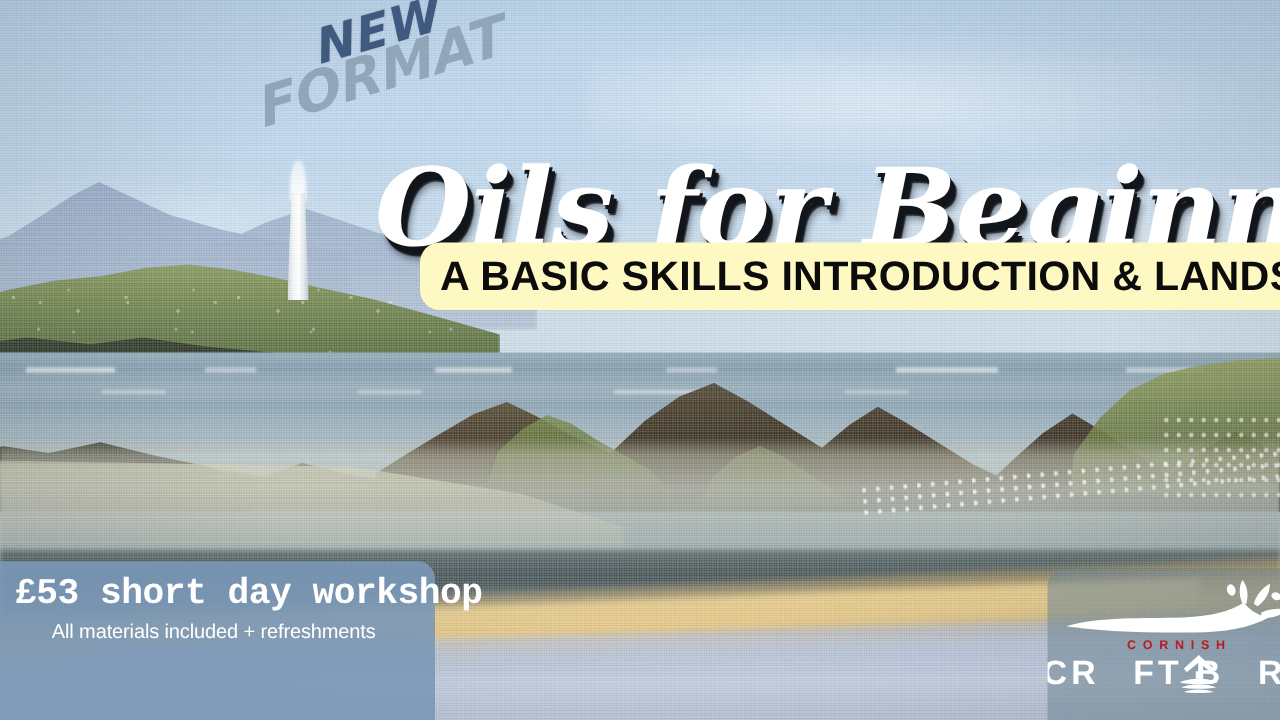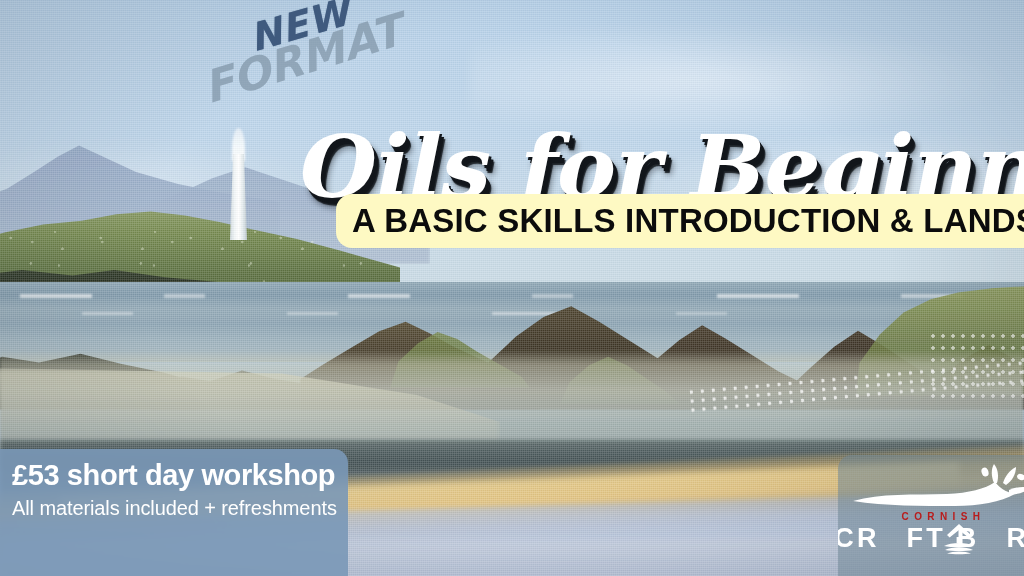--- a/index.html
+++ b/index.html
@@ -416,39 +416,39 @@
     left: -20px; top: 449px;
     width: 368px; height: 140px;
     background: rgba(122,152,183,.90);
     border-radius: 0 14px 14px 0;
     padding: 11px 18px 0 32px;
     text-align: center;
     color: #ffffff;
     backdrop-filter: blur(1px);
   }
   .info-price {
-    font-family: Liberation Sans, sans-serif;
+    font-family: Liberation Mono, monospace;
     font-weight: bold;
     font-size: 29px;
     line-height: 1.05;
     letter-spacing: -.4px;
     white-space: nowrap;
   }
   .info-time {
     font-family: "Liberation Sans", sans-serif;
     font-weight: normal;
     font-size: 27px;
     line-height: 1.35;
     letter-spacing: .3px;
     margin-top: 2px;
   }
   .info-extras {
     font-family: "Liberation Sans", sans-serif;
     font-weight: normal;
-    font-size: 20px;
+    font-size: 16px;
     letter-spacing: -.1px;
     margin-top: 7px;
     white-space: nowrap;
   }
 
   
   .logo-panel {
     position: absolute;
     left: 838px; top: 455px;
     width: 206px; height: 130px;

